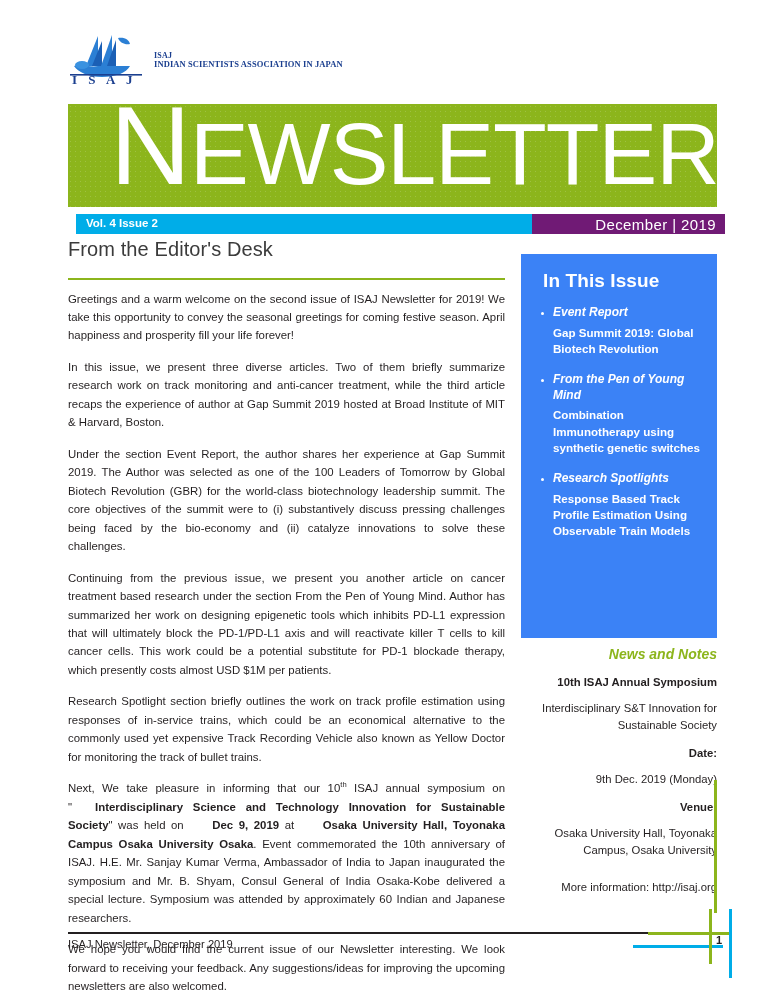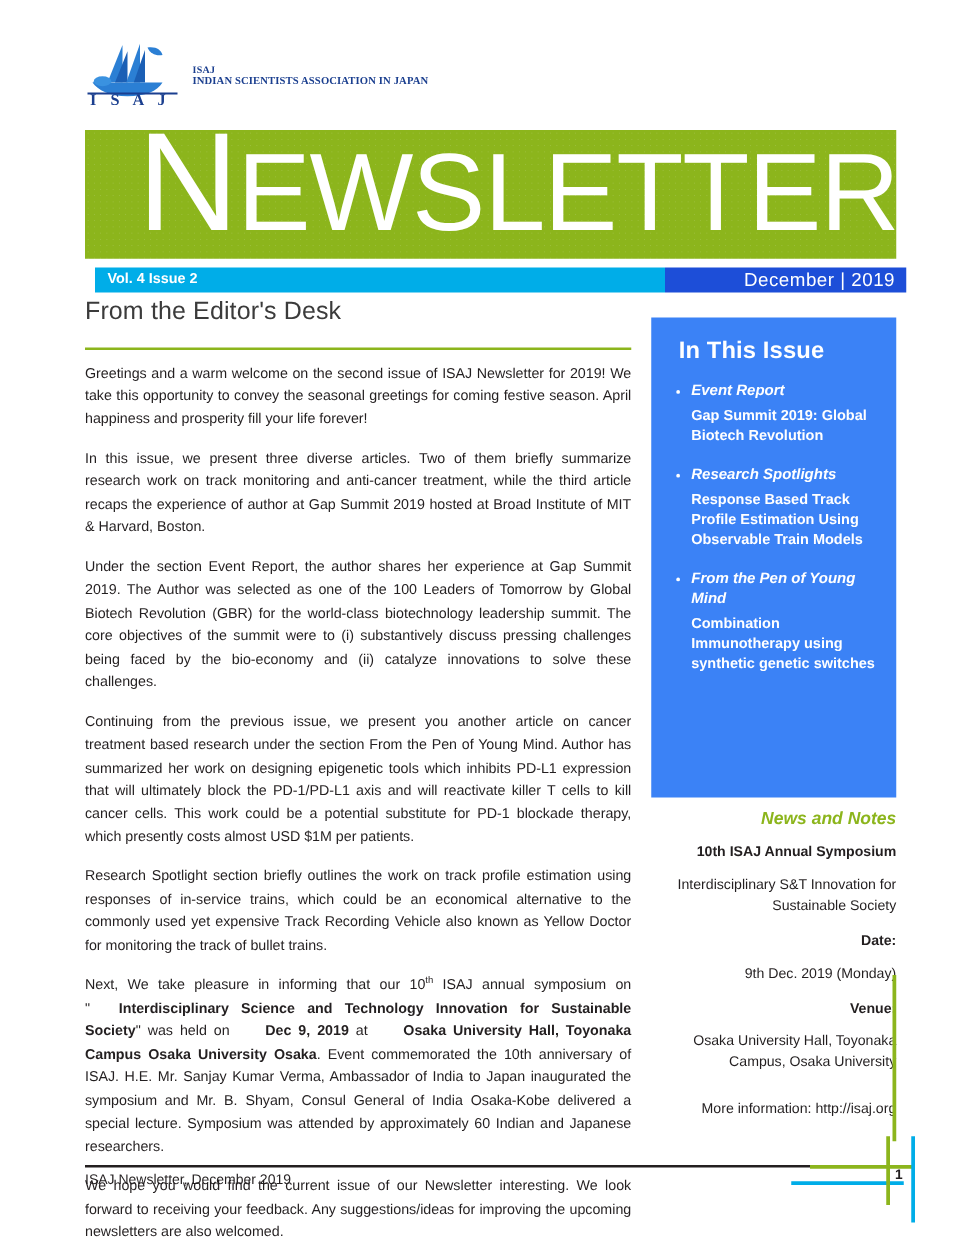--- a/index.html
+++ b/index.html
@@ -116,21 +116,21 @@
     color: #ffffff;
     font-size: 11.5px;
     font-weight: bold;
   }
   .issue-right {
     position: absolute;
     left: 456px;
     top: 0;
     width: 193px;
     height: 20px;
-    background: #1d4ed8;
+    background: #701a75;
   }
   .issue-right span {
     position: absolute;
     right: 9px;
     top: 2px;
     color: #ffffff;
     font-size: 15px;
     letter-spacing: 0.4px;
     white-space: nowrap;
   }
@@ -363,26 +363,26 @@
   </div>
 
   <div class="sidebar-box">
     <div class="sidebar-title">In This Issue</div>
     <div class="toc">
       <div class="toc-group">
         <div class="toc-head">Event Report</div>
         <div class="toc-sub">Gap Summit 2019: Global Biotech Revolution</div>
       </div>
       <div class="toc-group">
+        <div class="toc-head">From the Pen of Young Mind</div>
+        <div class="toc-sub">Combination Immunotherapy using synthetic genetic switches</div>
+      </div>
+      <div class="toc-group">
         <div class="toc-head">Research Spotlights</div>
         <div class="toc-sub">Response Based Track Profile Estimation Using Observable Train Models</div>
-      </div>
-      <div class="toc-group">
-        <div class="toc-head">From the Pen of Young Mind</div>
-        <div class="toc-sub">Combination Immunotherapy using synthetic genetic switches</div>
       </div>
     </div>
   </div>
 
   <div class="news">
     <div class="news-title">News and Notes</div>
     <div class="news-line label">10th ISAJ Annual Symposium</div>
     <div class="news-line">Interdisciplinary S&amp;T Innovation for Sustainable Society</div>
     <div class="news-line label">Date:</div>
     <div class="news-line">9th Dec. 2019 (Monday)</div>

